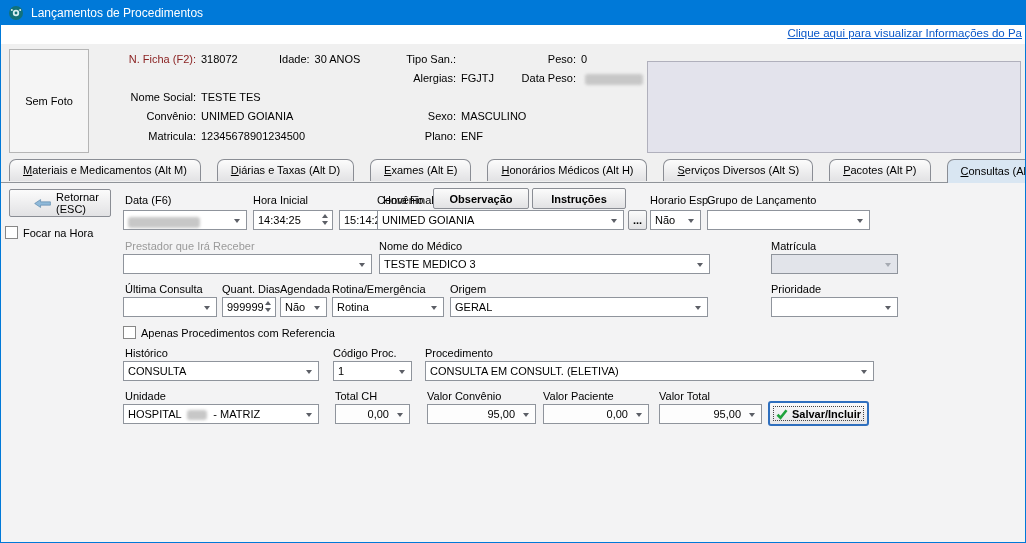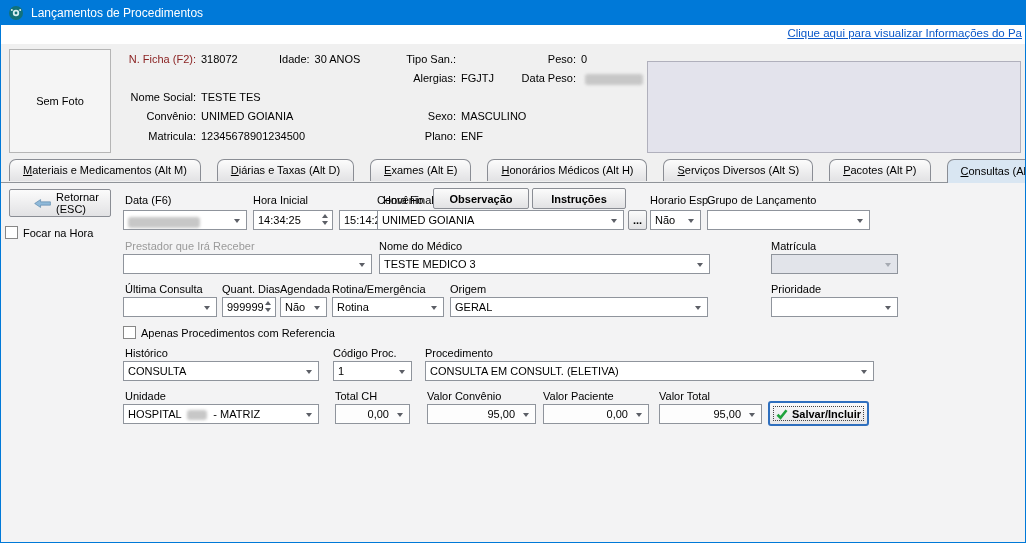--- a/index.html
+++ b/index.html
@@ -12,21 +12,21 @@
               color:#fff; display:flex; align-items:center; padding-left:7px; font-size:12px; }
   .app-icon { width:16px; height:16px; margin-right:7px; flex:0 0 auto; }
 
   
   .linkbar { position:absolute; left:0; top:24px; width:100%; height:19px; background:#fff; }
   .linkbar a { position:absolute; right:3px; top:2px; color:#0a58c8; text-decoration:underline;
                white-space:nowrap; font-size:11.5px; cursor:pointer; }
 
   
   .patient { position:absolute; left:0; top:43px; width:100%; height:115px; background:#f0f0f0; }
-  .photo { position:absolute; left:8px; top:5px; width:102px; height:104px; background:#f5f5f5;
+  .photo { position:absolute; left:8px; top:5px; width:80px; height:104px; background:#f5f5f5;
            border:1px solid #b5b5b5; display:flex; align-items:center; justify-content:center; }
   .prow { position:absolute; height:14px; white-space:nowrap; }
   .plabel { display:inline-block; text-align:right; }
   .pval { margin-left:5px; }
   .maroon { color:#8b2323; }
   .panel { position:absolute; left:646px; top:17px; width:374px; height:92px;
            background:#e3e3ec; border:1px solid #b0b0bc; }
   .redact { display:inline-block; background:#c7c7c7; border-radius:3px; filter:blur(1.6px);
             vertical-align:middle; }
 

